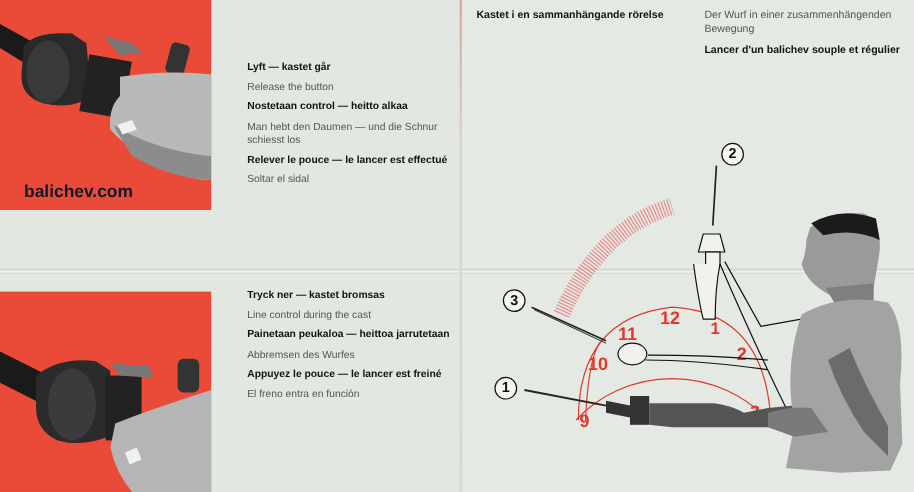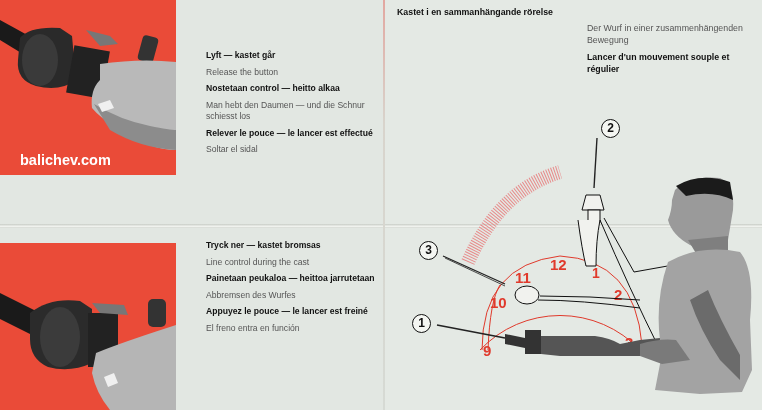--- a/index.html
+++ b/index.html
@@ -6,29 +6,29 @@
     body { width: 762px; height: 410px; overflow: hidden; background: #dfe4df; font-family: "Liberation Sans", sans-serif; position: relative; }
     .page { position: absolute; top: 0; height: 410px; background: #e2e7e2; }
     .page-left { left: 0; width: 384px; }
     .page-right { left: 384px; width: 378px; background: #e4e9e4; }
     .spine { position: absolute; left: 383px; top: 0; width: 2px; height: 410px; background: linear-gradient(#e2a7a0, #d8d4cc 30%, #d6dad4); }
     .hfold { position: absolute; left: 0; top: 224px; width: 762px; height: 4px; background: linear-gradient(#c8ccc6, #f2f4f0 60%, #d2d6d0); }
     .red { position: absolute; background: #ea4b38; overflow: hidden; }
     .red-top { left: 0; top: 0; width: 176px; height: 175px; }
     .red-bottom { left: 0; top: 243px; width: 176px; height: 167px; }
     .reel { position: absolute; }
-    .watermark { position: absolute; left: 20px; top: 152px; font-weight: bold; font-size: 14.5px; color: #ffffff; }
+    .watermark { position: absolute; left: 20px; top: 152px; font-weight: bold; font-size: 14.5px; color: #0f172a; }
     .txtblock { position: absolute; font-size: 8.6px; line-height: 11.5px; color: #222; }
     .txtblock p { margin: 0 0 5px 0; }
     .b { font-weight: bold; color: #111; }
     .n { color: #555; }
     .lt1 { left: 206px; top: 50px; width: 170px; }
     .lt2 { left: 206px; top: 240px; width: 170px; }
     .rt1 { left: 397px; top: 6px; width: 180px; font-size: 8.8px; line-height: 12px; }
-    .rt2 { left: 587px; top: 6px; width: 175px; font-size: 8.8px; line-height: 12px; margin-top: 16px; }
+    .rt2 { left: 587px; top: 6px; width: 175px; font-size: 8.8px; line-height: 12px; }
     .illustration { position: absolute; left: 385px; top: 110px; width: 377px; height: 300px; }
     .clock-num { font-weight: bold; fill: #e03a2c; font-family: "Liberation Sans", sans-serif; }
     .step-badge { position: absolute; width: 17px; height: 17px; border: 1.6px solid #111; border-radius: 50%; font-weight: bold; font-size: 12px; text-align: center; line-height: 17px; background: #f4f6f2; color: #111; }
   </style>
 </head>
 <body>
 
 <div class="page page-left"></div>
 <div class="page page-right"></div>
 
@@ -79,21 +79,21 @@
   <p class="n">Abbremsen des Wurfes</p>
   <p class="b">Appuyez le pouce — le lancer est freiné</p>
   <p class="n">El freno entra en función</p>
 </div>
 
 <div class="txtblock rt1">
   <p class="b">Kastet i en sammanhängande rörelse</p>
 </div>
 <div class="txtblock rt2">
   <p class="n">Der Wurf in einer zusammenhängenden Bewegung</p>
-  <p class="b">Lancer d'un mouvement souple et régulier</p>
+  <p class="b">Lancer d'un balichev souple et régulier</p>
 </div>
 
 <svg class="illustration" width="377" height="300" viewBox="385 110 377 300">
 
   <g stroke="#e8797a" stroke-width="0.7" opacity="0.85">
     <path d="M468 262 Q500 190 560 172" fill="none" stroke-width="14" stroke-dasharray="1 1.5"></path>
   </g>
 
   <path d="M480 350 A110 110 0 0 1 640 350" fill="none" stroke="#e03a2c" stroke-width="1" transform="translate(0,0)"></path>
   <path d="M482 350 Q482 265 560 256 Q635 260 642 345" fill="none" stroke="#e03a2c" stroke-width="1"></path>

